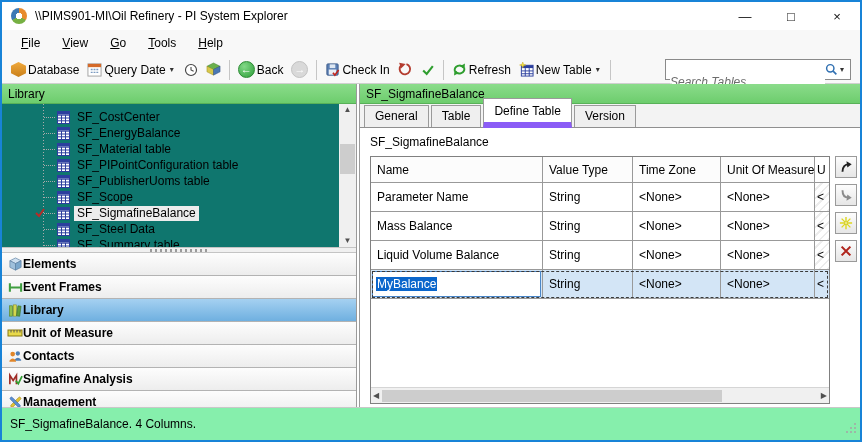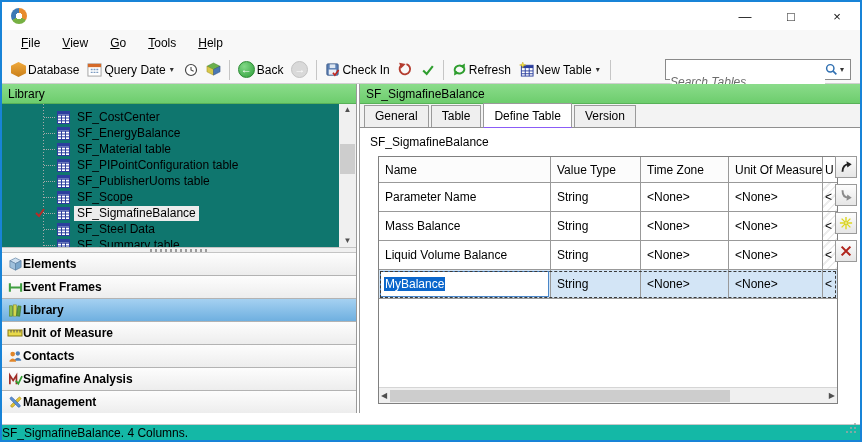--- a/index.html
+++ b/index.html
@@ -58,58 +58,59 @@
   
   .nav-list { flex:1; display:flex; flex-direction:column; }
   .nav-item { flex:1; display:flex; align-items:center; padding-left:5px; gap:0; border-top:1px solid #b3b3b3; background:linear-gradient(#fdfdfd,#ededed); font-weight:bold; }
   .nav-item:first-child { border-top:none; }
   .nav-item.selected { background:linear-gradient(#a5d1f1, #6fb0e0); }
   .nav-icon { width:16px; display:flex; justify-content:center; flex:none; }
 
   
   .tabs { height:24px; display:flex; align-items:flex-end; padding-left:4px; border-bottom:1px solid #8f8f8f; background:#f3f3f3; flex:none; }
   .tab { padding:3px 10px 4px; border:1px solid #9a9a9a; border-bottom:none; background:#efefef; margin-right:2px; white-space:nowrap; }
-  .tab.active { position:relative; z-index:2; margin-bottom:-1px; background:#fff; border-bottom:1px solid #8b5cf6; padding-top:5px; }
+  .tab.active { position:relative; z-index:2; margin-bottom:-1px; background:#fff; border-bottom:6px solid #8b5cf6; padding-top:5px; }
 
   .right-content { flex:1; background:#fff; display:flex; flex-direction:column; position:relative; }
   .table-name { padding:7px 0 5px 10px; flex:none; }
 
   
   .grid-area { position:relative; flex:1; }
-  .grid { position:absolute; left:10px; top:2px; width:460px; bottom:9px; border:1px solid #808080; background:#fff; overflow:hidden; display:flex; flex-direction:column;margin-left:8px; }
+  .grid { position:absolute; left:10px; top:2px; width:460px; bottom:9px; border:1px solid #808080; background:#fff; overflow:hidden; display:flex; flex-direction:column; }
   .g-row { display:flex; border-bottom:1px solid #999; height:29px; flex:none; background:#fff; }
   .g-row.g-header { height:26px; background:#fcfcfc; }
   .g-cell { border-right:1px solid #999; padding:0 6px; display:flex; align-items:center; overflow:hidden; white-space:nowrap; flex:none; }
   .c-name { width:172px; } .c-vt { width:90px; } .c-tz { width:88px; } .c-uom { width:94px; }
   .c-u { flex:1; border-right:none; padding:0 2px; }
   .g-row:not(.g-header) .c-u { background: repeating-linear-gradient(135deg, #ffffff 0 4px, #ececec 4px 6px); }
   .g-filler { flex:1; background:#fff; }
   .g-row.editing { background:#d3e5f6; outline:1px dashed #3a3a3a; outline-offset:-2px; }
   .g-row.editing .g-cell { background:transparent; }
   .g-row.editing .c-name { padding:0; }
   .cell-editor { flex:1; align-self:stretch; margin:1px; border:1px solid #4a86c8; background:#fff; display:flex; align-items:center; padding:0 3px; }
   .sel-text { background:#0a66cc; color:#fff; padding:0 1px; }
   .h-scroll { height:16px; background:#f0f0f0; border-top:1px solid #d5d5d5; display:flex; align-items:center; padding:0 2px; flex:none; margin-top:auto; }
   .h-thumb { height:12px; width:340px; background:#cdcdcd; margin-left:3px; }
   .h-scroll .scroll-arrow.right { margin-left:auto; }
 
   .grid-btns { position:absolute; left:475px; top:2px; display:flex; flex-direction:column; gap:6px; }
   .gbtn { width:22px; height:22px; border:1px solid #9a9a9a; background:linear-gradient(#fdfdfd,#e6e6e6); display:flex; align-items:center; justify-content:center; }
 
   
-  .statusbar { position:absolute; left:0; right:0; bottom:0; height:16px; background:#14b8a6; border-top:1px solid #c8c8c8; display:flex; align-items:center; }
+  .statusbar { position:absolute; left:0; right:0; bottom:0; height:33px; background:#86efac; border-top:1px solid #c8c8c8; display:flex; align-items:center; padding-left:8px; }
   .resize-grip { position:absolute; right:3px; bottom:3px; }
 </style>
 </head>
 <body>
 
 <div class="window">
 
   <div class="titlebar">
     <span class="app-icon"></span>
+    <span class="title-text">\\PIMS901-MI\Oil Refinery - PI System Explorer</span>
     <div class="win-controls">
       <span class="win-btn">—</span>
       <span class="win-btn">□</span>
       <span class="win-btn">×</span>
     </div>
   </div>
 
   <div class="menubar">
     <span class="menu-item">File</span>
     <span class="menu-item">View</span>

